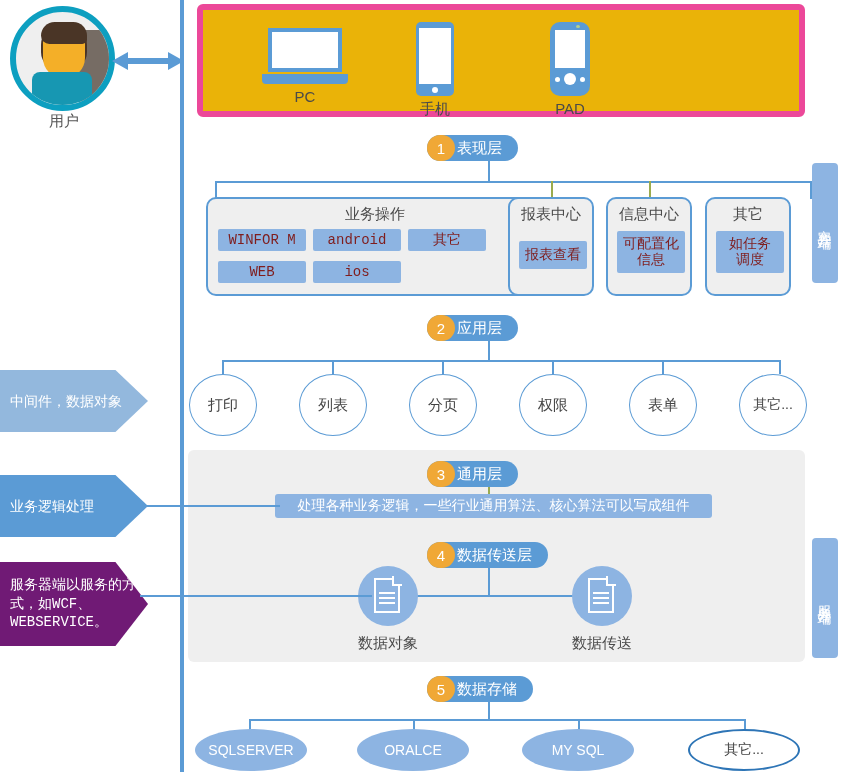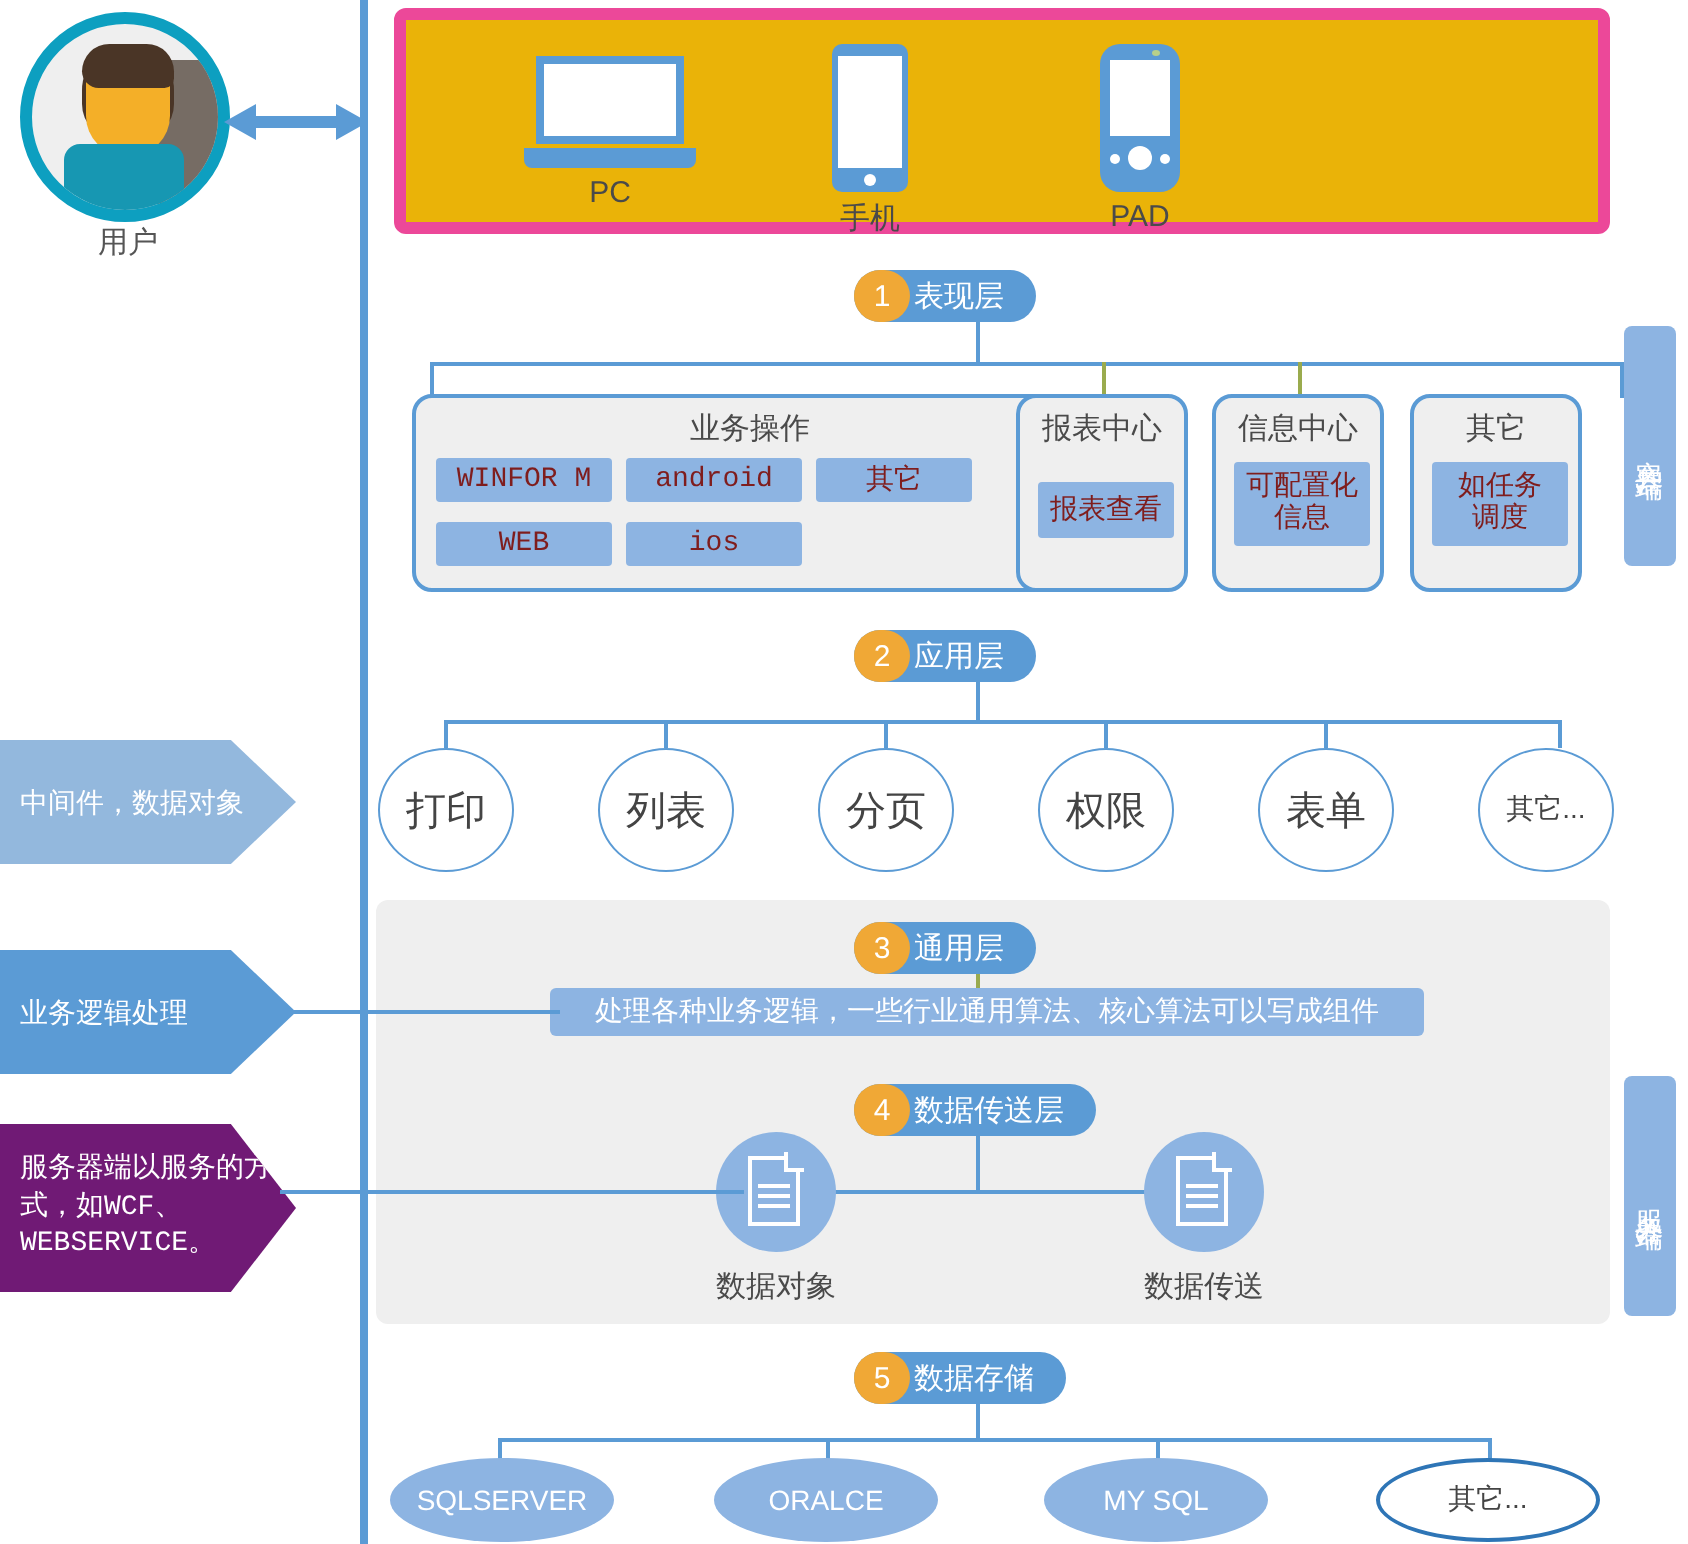--- a/index.html
+++ b/index.html
@@ -78,21 +78,21 @@
   
   .pbox{position:absolute;background:#efefef;border:2px solid #5b9bd5;
     border-radius:10px;box-sizing:border-box;}
   .pbox .ttl{text-align:center;font-size:15px;color:#4a4a4a;margin-top:6px;}
   .tag{background:#8db4e2;color:#7f1d1d;font-size:14px;display:flex;
     align-items:center;justify-content:center;border-radius:2px;font-family:Liberation Mono, monospace;}
 
   
   .oval{position:absolute;width:68px;height:62px;border:1px solid #5b9bd5;
     border-radius:50%;background:#fff;display:flex;align-items:center;
-    justify-content:center;font-size:20px;color:#444;box-sizing:border-box;}
+    justify-content:center;font-size:15px;color:#444;box-sizing:border-box;}
 
   
   #server-panel{left:188px;top:450px;width:617px;height:212px;background:#efefef;
     border-radius:6px;}
   #common-desc{left:275px;top:494px;width:437px;height:24px;background:#8db4e2;
     color:#fff;font-size:14px;display:flex;align-items:center;justify-content:center;
     border-radius:3px;}
 
   
   .doccirc{position:absolute;width:60px;height:60px;border-radius:50%;

